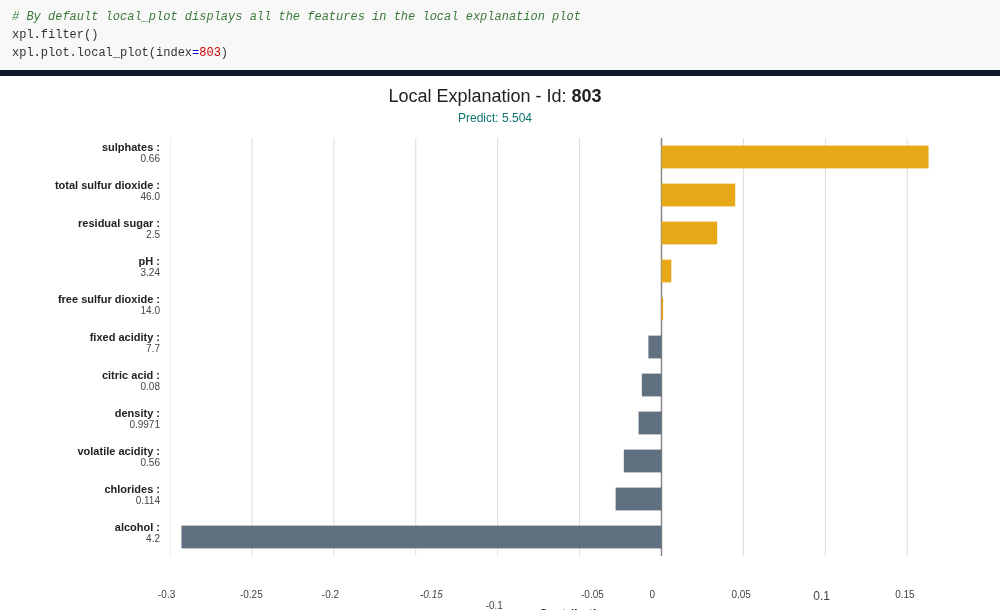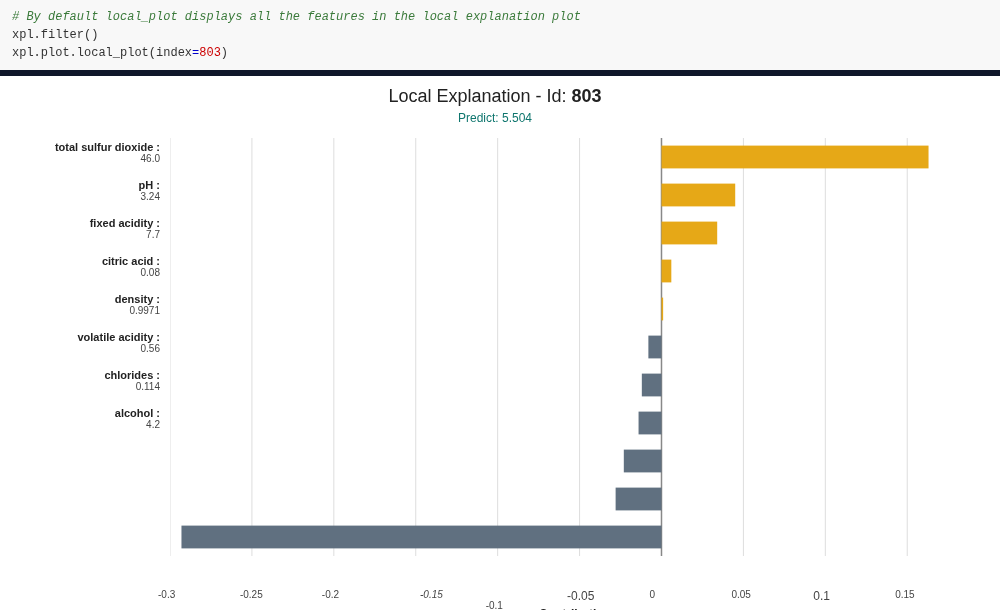--- a/index.html
+++ b/index.html
@@ -114,27 +114,39 @@
 
 <div class="chart-container">
   <div class="chart-title">
     <span>Local Explanation - Id: </span><strong>803</strong>
   </div>
   <div class="chart-predict">Predict: 5.504</div>
 
   <div style="display:flex; flex-direction:row;">
 
     <div class="y-labels" id="y-labels-container">
+    <div class="y-label" style="height: 38px;">
+          <span class="y-label-name">sulphates :</span>
+          <span class="y-label-value">0.66</span>
+        </div>
         <div class="y-label" style="height: 38px;">
           <span class="y-label-name">total sulfur dioxide :</span>
           <span class="y-label-value">46.0</span>
         </div>
         <div class="y-label" style="height: 38px;">
+          <span class="y-label-name">residual sugar :</span>
+          <span class="y-label-value">2.5</span>
+        </div>
+        <div class="y-label" style="height: 38px;">
           <span class="y-label-name">pH :</span>
           <span class="y-label-value">3.24</span>
+        </div>
+        <div class="y-label" style="height: 38px;">
+          <span class="y-label-name">free sulfur dioxide :</span>
+          <span class="y-label-value">14.0</span>
         </div>
         <div class="y-label" style="height: 38px;">
           <span class="y-label-name">fixed acidity :</span>
           <span class="y-label-value">7.7</span>
         </div>
         <div class="y-label" style="height: 38px;">
           <span class="y-label-name">citric acid :</span>
           <span class="y-label-value">0.08</span>
         </div>
         <div class="y-label" style="height: 38px;">
@@ -178,21 +190,21 @@
           <rect x="453.8085106382979" y="316.6" width="37.68085106382978" height="22.8" fill="#607080"></rect>
           <rect x="445.6170212765957" y="354.6" width="45.872340425531945" height="22.8" fill="#607080"></rect>
           <rect x="11.46808510638299" y="392.6" width="480.02127659574467" height="22.8" fill="#607080"></rect>
         </svg>
       <div class="x-axis-labels" id="x-axis-labels-container" style="display: flex; flex-direction: row; width: 780px; position: relative; margin-top: 2px; height: 16px;">
       <span style="position: absolute; left: -12px; font-size: 10px; color: rgb(68, 68, 68);">-0.3</span>
           <span style="position: absolute; left: 69.9149px; font-size: 10px; color: rgb(68, 68, 68);">-0.25</span>
           <span style="position: absolute; left: 151.83px; font-size: 10px; color: rgb(68, 68, 68);">-0.2</span>
           <span style="position: absolute; left: 250px; font-size: 10px; color: rgb(68, 68, 68); font-style: italic;">-0.15</span>
           <span style="position: absolute; left: 315.66px; font-size: 10px; color: rgb(68, 68, 68); margin-top: 11px;">-0.1</span>
-          <span style="position: absolute; left: 397px; font-size: 12px; color: rgb(68, 68, 68);">-0.05</span>
+          <span style="position: absolute; left: 411px; font-size: 10px; color: rgb(68, 68, 68);">-0.05</span>
           <span style="position: absolute; left: 479.489px; font-size: 10px; color: rgb(68, 68, 68);">0</span>
           <span style="position: absolute; left: 561.404px; font-size: 10px; color: rgb(68, 68, 68);">0.05</span>
           <span style="position: absolute; left: 643.319px; font-size: 12px; color: rgb(68, 68, 68);">0.1</span>
           <span style="position: absolute; left: 725.234px; font-size: 10px; color: rgb(68, 68, 68);">0.15</span>
         </div>
       <div class="x-axis-title">Contribution</div>
     </div>
   </div>
 </div>
 

